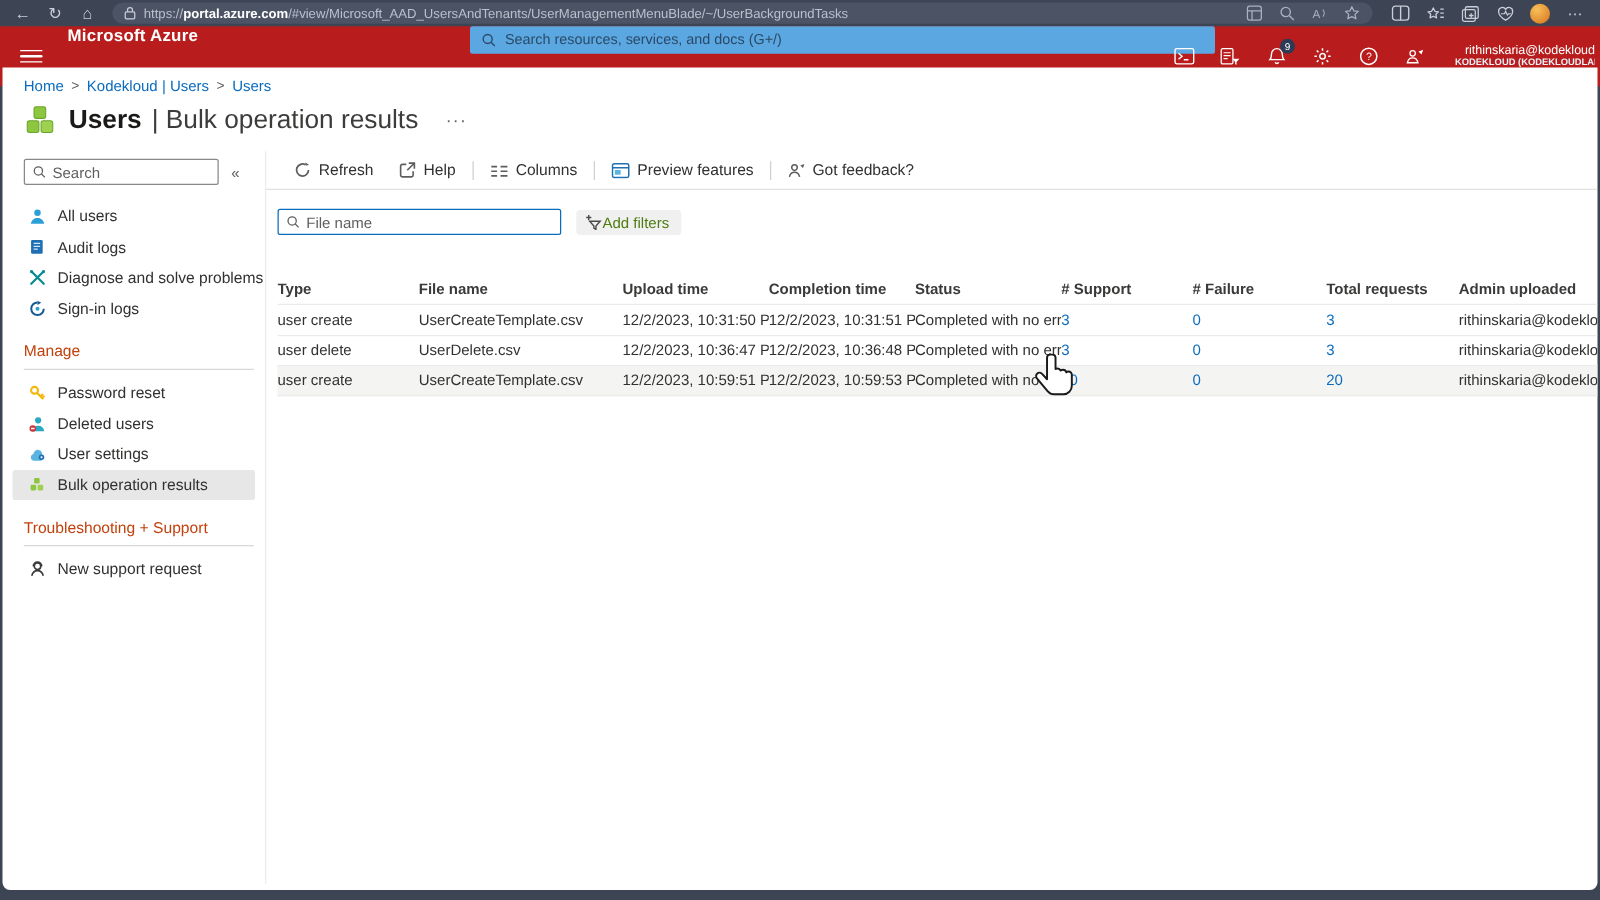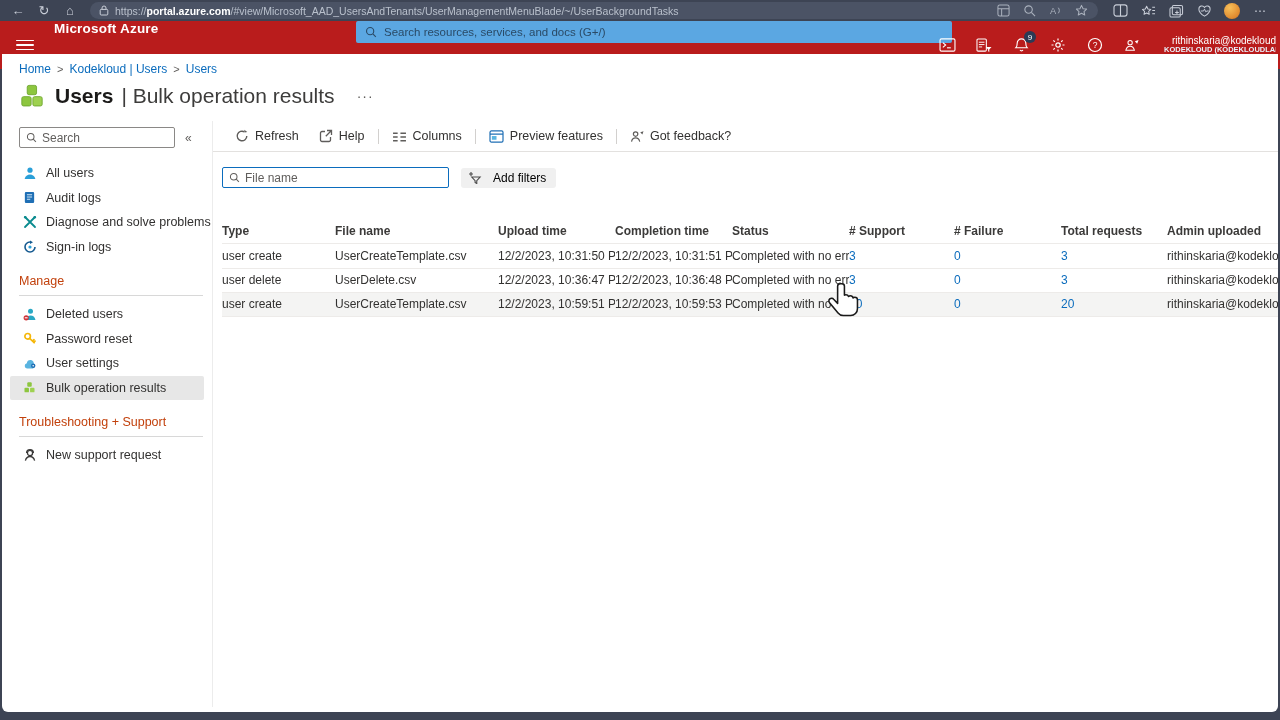--- a/index.html
+++ b/index.html
@@ -15,21 +15,21 @@
   .pill-icons { display:flex; gap:10px; align-items:center; }
   .chrome-right { display:flex; align-items:center; gap:12px; padding:0 6px; }
   .edge-ic { width:16px; height:16px; display:flex; align-items:center; justify-content:center; }
   .avatar { width:16px; height:16px; border-radius:50%; background:radial-gradient(circle at 35% 30%, #f7c05a, #e08a2e 70%, #b96a1f); }
 
   
   .azure-bar { height:48px; background:#b91c1c; display:flex; align-items:flex-start; color:#fff; position:relative; padding:0 0 0 10px; }
   .hamburger { width:30px; height:100%; display:flex; flex-direction:column; justify-content:center; gap:3px; padding:0 6px; }
   .hamburger i { display:block; height:1.6px; background:#fff; border-radius:1px; }
   .brand { font-size:13.5px; font-weight:bold; letter-spacing:.2px; margin-left:14px; white-space:nowrap; }
-  .az-search { position:absolute; left:356px; width:596px; height:22px; background:#5ba7e2; border-radius:2px; display:flex; align-items:center; gap:7px; padding:0 9px; }
+  .az-search { position:absolute; left:376px; width:596px; height:22px; background:#5ba7e2; border-radius:2px; display:flex; align-items:center; gap:7px; padding:0 9px; }
   .az-search input { border:0; outline:0; background:transparent; flex:1; font-size:11.5px; color:#15324c; font-family:"Liberation Sans", sans-serif; }
   .az-search input::placeholder { color:#2a4a66; opacity:1; }
   .az-right { position:absolute; right:0; top:0; height:100%; display:flex; align-items:center; gap:19px; padding-right:4px; }
   .az-ic { position:relative; width:18px; height:18px; display:flex; align-items:center; justify-content:center; }
   .badge { position:absolute; top:-5px; right:-6px; min-width:12px; height:12px; border-radius:7px; background:#2b3a55; color:#fff; font-size:8px; display:flex; align-items:center; justify-content:center; padding:0 2px; }
   .account { text-align:right; line-height:1.15; margin-left:4px; width:112px; overflow:hidden; }
   .account .nm { font-size:10px; white-space:nowrap; }
   .account .tn { font-size:7.5px; font-weight:bold; white-space:nowrap; color:#e8f1fa; }
 
   
@@ -62,21 +62,21 @@
   
   .main { flex:1; min-width:0; }
   .toolbar { height:31px; display:flex; align-items:center; padding-left:12px; border-bottom:1px solid #e3e1df; font-size:12.5px; color:#323130; }
   .tb-item { display:flex; align-items:flex-end; gap:6px; cursor:pointer; padding:0 10px; white-space:nowrap; }
   .tb-sep { width:1px; height:15px; background:#d2d0ce; margin:0 3px; }
 
   .filter-row { display:flex; align-items:center; gap:12px; margin:15px 0 0 9px; }
   .fn-box { width:227px; height:21px; border:1.6px solid #0b6cbd; border-radius:2px; display:flex; align-items:center; gap:5px; padding:0 6px; }
   .fn-box input { border:0; outline:0; flex:1; font-size:12px; color:#323130; font-family:"Liberation Sans", sans-serif; width:100%; }
   .fn-box input::placeholder { color:#605e5c; opacity:1; }
-  .add-filters { display:flex; align-items:center; gap:11px; background:#f0f0f0; border-radius:3px; padding:3px 10px 3px 7px; font-size:12px; color:#000000; cursor:pointer; }
+  .add-filters { display:flex; align-items:center; gap:0; background:#f0f0f0; border-radius:3px; padding:3px 10px 3px 7px; font-size:12px; color:#4d7c0f; cursor:pointer; }
 
   .grid { margin:31px 0 0 9px; font-size:12px; }
   .g-row { display:grid; grid-template-columns:113px 163px 117px 117px 117px 105px 107px 106px minmax(0,1fr); align-items:center; }
   .g-head { height:24px; font-weight:bold; color:#3b3a39; }
   .g-head > div { padding-right:8px; white-space:nowrap; overflow:hidden; }
   .g-tr { height:24.5px; border-top:1px solid #edebe9; cursor:pointer; }
   .g-tr:last-child { border-bottom:1px solid #edebe9; }
   .g-tr.hover { background:#f4f4f3; }
   .g-tr > div { padding-right:8px; white-space:nowrap; overflow:hidden; }
   .cell-link { color:#0b6cbd; }
@@ -302,37 +302,37 @@
           <span>Sign-in logs</span>
         </div>
       </div>
 
       <div class="sb-heading">Manage</div>
       <hr class="sb-divider">
 
       <div class="sb-items" style="margin-top:4px;">
         <div class="sb-item">
           <span class="ic">
+              <svg width="13" height="13" viewBox="0 0 14 14">
+                <circle cx="5" cy="4.6" r="3" fill="none" stroke="#f5b70a" stroke-width="1.8"></circle>
+                <path d="M7.2 6.8L12 11.6M10.2 9.8l1.6-1.6M11.6 11.2l1.4-1.4" stroke="#f5b70a" stroke-width="1.8" stroke-linecap="round"></path>
+              </svg>
+            </span>
+          <span>Password reset</span>
+        </div>
+        <div class="sb-item">
+          <span class="ic">
               <svg width="14" height="14" viewBox="0 0 14 14">
                 <circle cx="7.5" cy="4.2" r="2.5" fill="#2aa8c4"></circle>
                 <path d="M2.6 13c.6-3 2.7-4.4 5-4.4s4.3 1.4 4.9 4.4z" fill="#2aa8c4"></path>
                 <circle cx="3.2" cy="10.8" r="2.6" fill="#d13438"></circle>
                 <path d="M1.8 10.8h2.8" stroke="#fff" stroke-width="1.1"></path>
               </svg>
             </span>
           <span>Deleted users</span>
-        </div>
-        <div class="sb-item">
-          <span class="ic">
-              <svg width="13" height="13" viewBox="0 0 14 14">
-                <circle cx="5" cy="4.6" r="3" fill="none" stroke="#f5b70a" stroke-width="1.8"></circle>
-                <path d="M7.2 6.8L12 11.6M10.2 9.8l1.6-1.6M11.6 11.2l1.4-1.4" stroke="#f5b70a" stroke-width="1.8" stroke-linecap="round"></path>
-              </svg>
-            </span>
-          <span>Password reset</span>
         </div>
         <div class="sb-item">
           <span class="ic">
               <svg width="14" height="14" viewBox="0 0 14 14">
                 <path d="M10.5 8.8a3.5 3.5 0 1 0-6.7-1.6A2.7 2.7 0 0 0 4 12.5h6a2.5 2.5 0 0 0 .5-3.7z" fill="#5ab4e0"></path>
                 <circle cx="10.2" cy="9.8" r="2.2" fill="#1f6fb5"></circle>
                 <circle cx="10.2" cy="9.8" r="0.8" fill="#fff"></circle>
               </svg>
             </span>
           <span>User settings</span>

